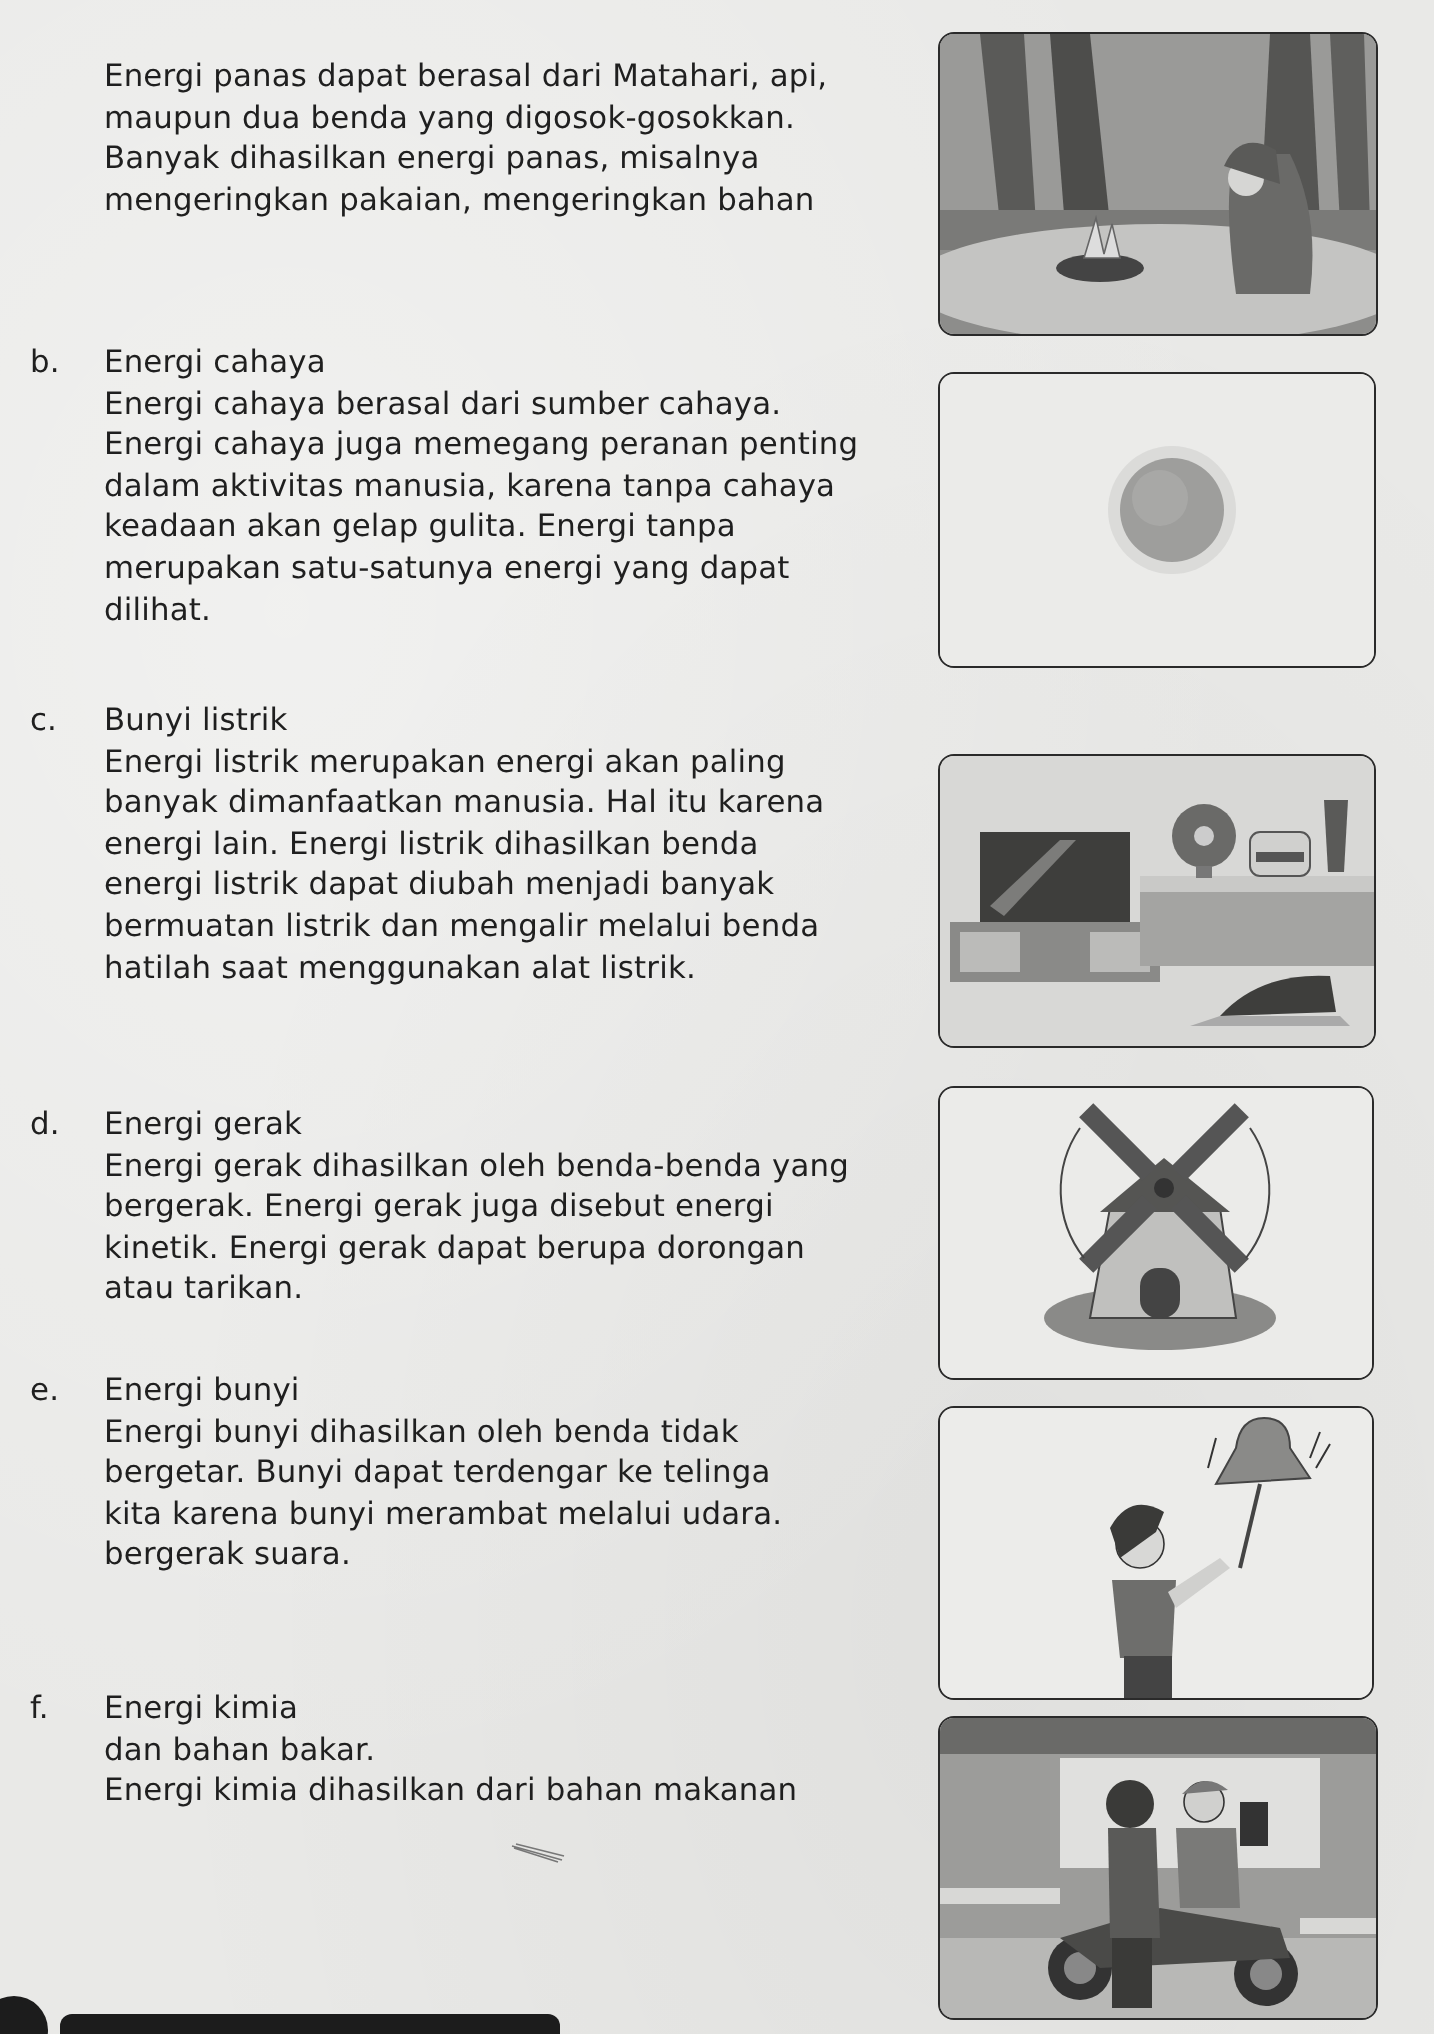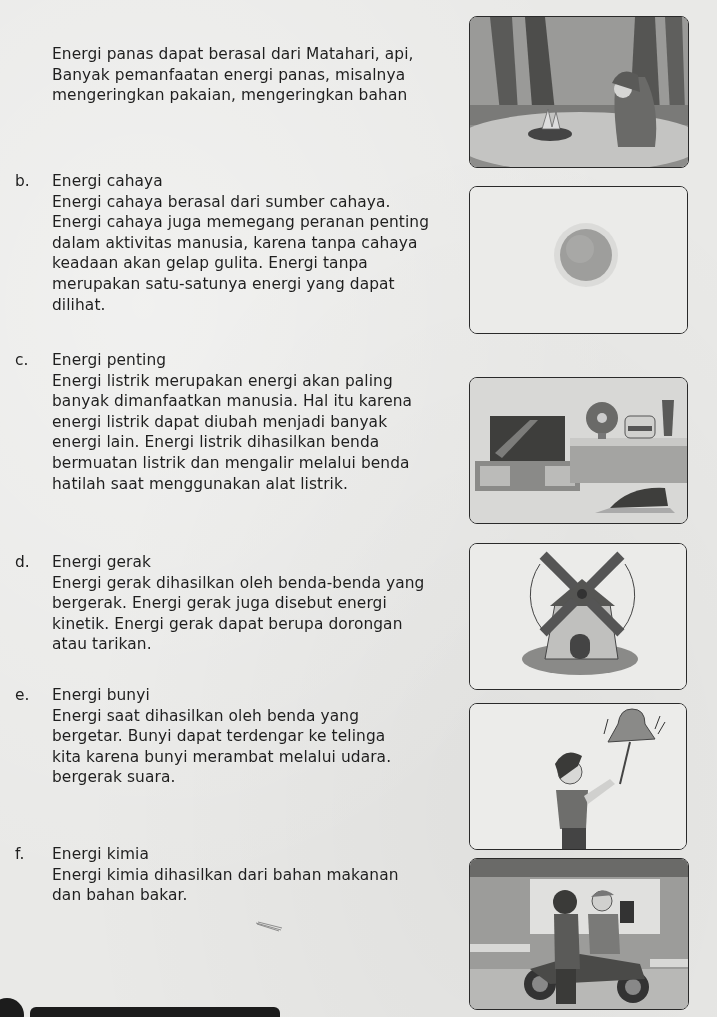--- a/index.html
+++ b/index.html
@@ -30,81 +30,82 @@
   }
   .bottom-circle {
     position:absolute; left:-10px; top:998px; width:34px; height:34px;
     background:#1c1c1c; border-radius:50%;
   }
   .scribble { position:absolute; left:255px; top:920px; }
 </style>
 </head>
 <body>
 
-<div class="text-block" style="top:28px;margin-top:16px;">
+<div class="text-block" style="top:28px;">
   <span class="para">Energi panas dapat berasal dari Matahari, api,</span>
-  <span class="para">Banyak pemanfaatan energi panas, misalnya</span>
+  <span class="para">maupun dua benda yang digosok-gosokkan.</span>
+  <span class="para">Banyak dihasilkan energi panas, misalnya</span>
   <span class="para">mengeringkan pakaian, mengeringkan bahan</span>
 </div>
 
 <div class="text-block" style="top:171px;">
   <div style="position:relative;">
     <span class="letter">b.</span>
     <span class="para">Energi cahaya</span>
   </div>
   <span class="para">Energi cahaya berasal dari sumber cahaya.</span>
   <span class="para">Energi cahaya juga memegang peranan penting</span>
   <span class="para">dalam aktivitas manusia, karena tanpa cahaya</span>
   <span class="para">keadaan akan gelap gulita. Energi tanpa</span>
   <span class="para">merupakan satu-satunya energi yang dapat</span>
   <span class="para">dilihat.</span>
 </div>
 
 <div class="text-block" style="top:350px;">
   <div style="position:relative;">
     <span class="letter">c.</span>
-    <span class="para">Energi penting</span>
+    <span class="para">Bunyi listrik</span>
   </div>
   <span class="para">Energi listrik merupakan energi akan paling</span>
   <span class="para">banyak dimanfaatkan manusia. Hal itu karena</span>
+  <span class="para">energi lain. Energi listrik dihasilkan benda</span>
   <span class="para">energi listrik dapat diubah menjadi banyak</span>
-  <span class="para">energi lain. Energi listrik dihasilkan benda</span>
   <span class="para">bermuatan listrik dan mengalir melalui benda</span>
   <span class="para">hatilah saat menggunakan alat listrik.</span>
 </div>
 
 <div class="text-block" style="top:552px;">
   <div style="position:relative;">
     <span class="letter">d.</span>
     <span class="para">Energi gerak</span>
   </div>
   <span class="para">Energi gerak dihasilkan oleh benda-benda yang</span>
   <span class="para">bergerak. Energi gerak juga disebut energi</span>
   <span class="para">kinetik. Energi gerak dapat berupa dorongan</span>
   <span class="para">atau tarikan.</span>
 </div>
 
 <div class="text-block" style="top:685px;">
   <div style="position:relative;">
     <span class="letter">e.</span>
     <span class="para">Energi bunyi</span>
   </div>
-  <span class="para">Energi saat dihasilkan oleh benda yang</span>
+  <span class="para">Energi bunyi dihasilkan oleh benda tidak</span>
   <span class="para">bergetar. Bunyi dapat terdengar ke telinga</span>
   <span class="para">kita karena bunyi merambat melalui udara.</span>
   <span class="para">bergerak suara.</span>
 </div>
 
 <div class="text-block" style="top:844px;">
   <div style="position:relative;">
     <span class="letter">f.</span>
     <span class="para">Energi kimia</span>
   </div>
+  <span class="para">dan bahan bakar.</span>
   <span class="para">Energi kimia dihasilkan dari bahan makanan</span>
-  <span class="para">dan bahan bakar.</span>
 </div>
 
 <svg class="scribble" width="30" height="12" viewBox="0 0 30 12">
   <path d="M1 3 L26 10 M3 2 L27 8 M2 4 L24 11" stroke="#777" stroke-width="0.8" fill="none"></path>
 </svg>
 
 <div class="frame" style="left:469px; top:16px; width:218px; height:150px;">
   <svg viewBox="0 0 218 150" preserveAspectRatio="none">
     <rect width="218" height="150" fill="#8d8d8b"></rect>
     <rect y="0" width="218" height="95" fill="#9a9a98"></rect>

